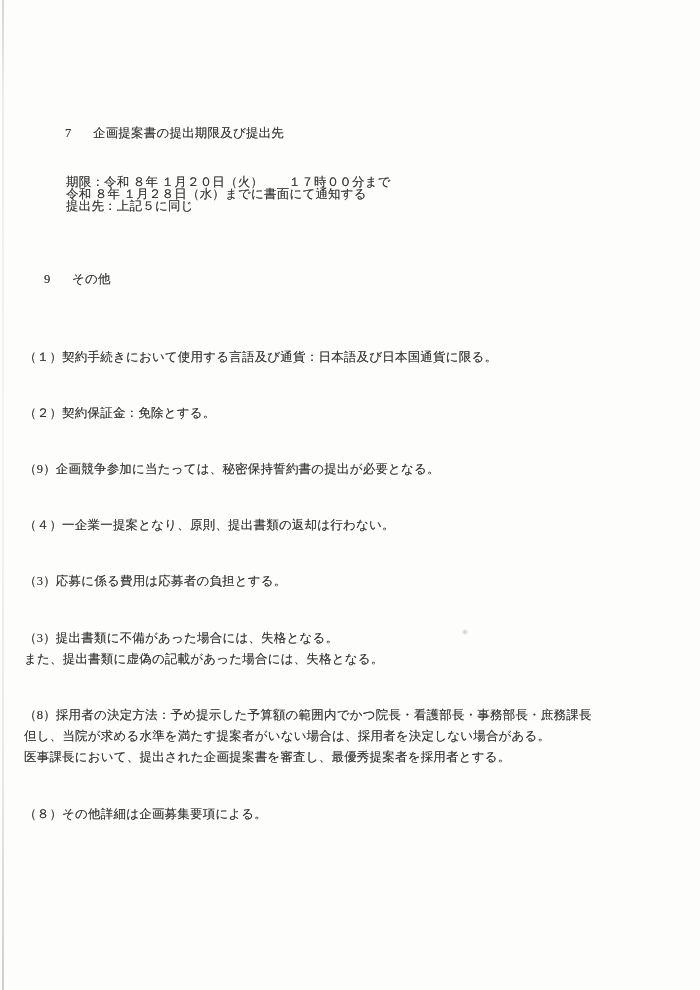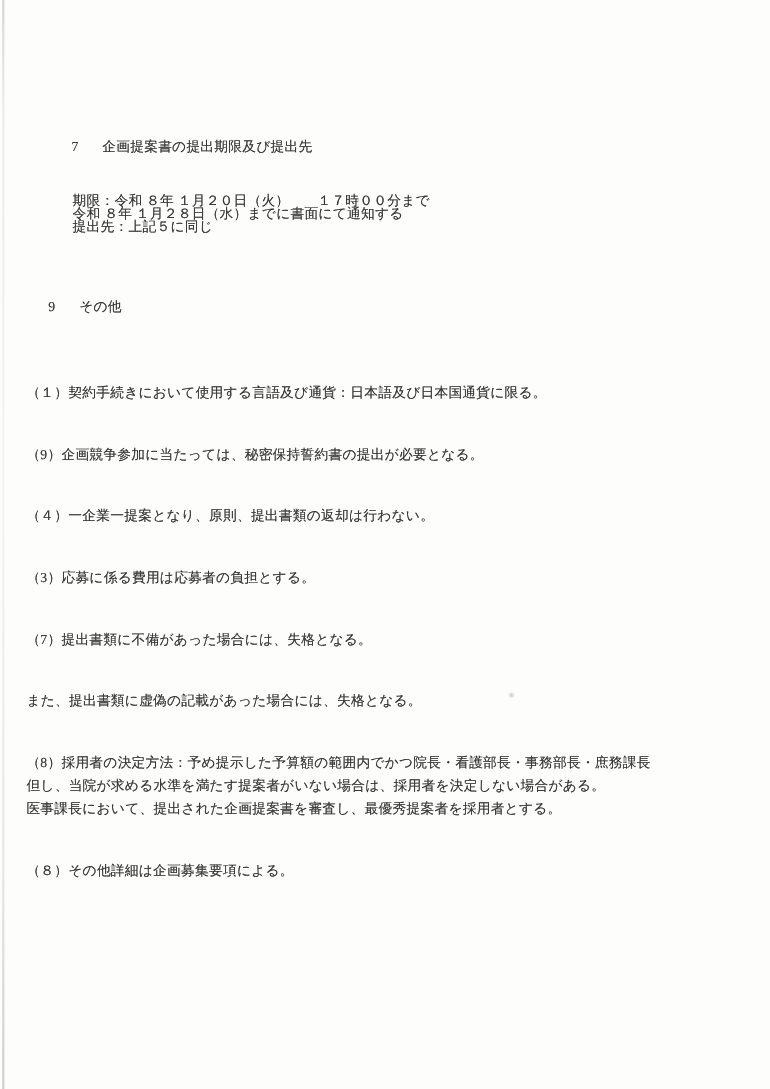--- a/index.html
+++ b/index.html
@@ -41,21 +41,21 @@
     white-space:pre;
     letter-spacing:.2px;
     text-shadow:0 0 .4px rgba(40,40,40,.55);
   }
   .sec7 .line,.sec8 .line{line-height:24.5px;}
   .sec9 .line{line-height:21.2px;padding-left:24px;}
   .head{padding-left:45px;}
   .num{display:inline-block;width:28px;}
   .ind-body{padding-left:66px;}
   .ind-item{padding-left:58px;margin-top:35px;}
-  .ind-sub{padding-left:71px;margin-top:34px;}
+  .ind-sub{padding-left:71px;}
   .ind-sub2{padding-left:76px;}
   .ind-flush{padding-left:46px;}
 </style>
 </head>
 <body>
 
 <div class="page">
   <div class="scan-edge"></div>
   <div class="scan-speck"></div>
 
@@ -69,23 +69,24 @@
 
   <section class="sec sec8">
     <div class="line ind-body">令和 ８年 １月２８日（水）までに書面にて通知する</div>
   </section>
 
   <section class="sec sec9">
     <div class="line head">
       <span class="num">9</span><span>その他</span>
     </div>
     <div class="line ind-item">（１）契約手続きにおいて使用する言語及び通貨：日本語及び日本国通貨に限る。</div>
+    <div class="line ind-item">（２）契約保証金：免除とする。</div>
     <div class="line ind-item">（9）企画競争参加に当たっては、秘密保持誓約書の提出が必要となる。</div>
     <div class="line ind-item">（４）一企業一提案となり、原則、提出書類の返却は行わない。</div>
     <div class="line ind-item">（3）応募に係る費用は応募者の負担とする。</div>
-    <div class="line ind-item">（7）提出書類に不備があった場合には、失格となる。</div>
+    <div class="line ind-item">（3）提出書類に不備があった場合には、失格となる。</div>
     <div class="line ind-sub">また、提出書類に虚偽の記載があった場合には、失格となる。</div>
     <div class="line ind-item">（8）採用者の決定方法：予め提示した予算額の範囲内でかつ院長・看護部長・事務部長・庶務課長</div>
     <div class="line ind-sub2">但し、当院が求める水準を満たす提案者がいない場合は、採用者を決定しない場合がある。</div>
     <div class="line ind-flush">医事課長において、提出された企画提案書を審査し、最優秀提案者を採用者とする。</div>
     <div class="line ind-item">（８）その他詳細は企画募集要項による。</div>
   </section>
 </div>
 
 </body></html>

